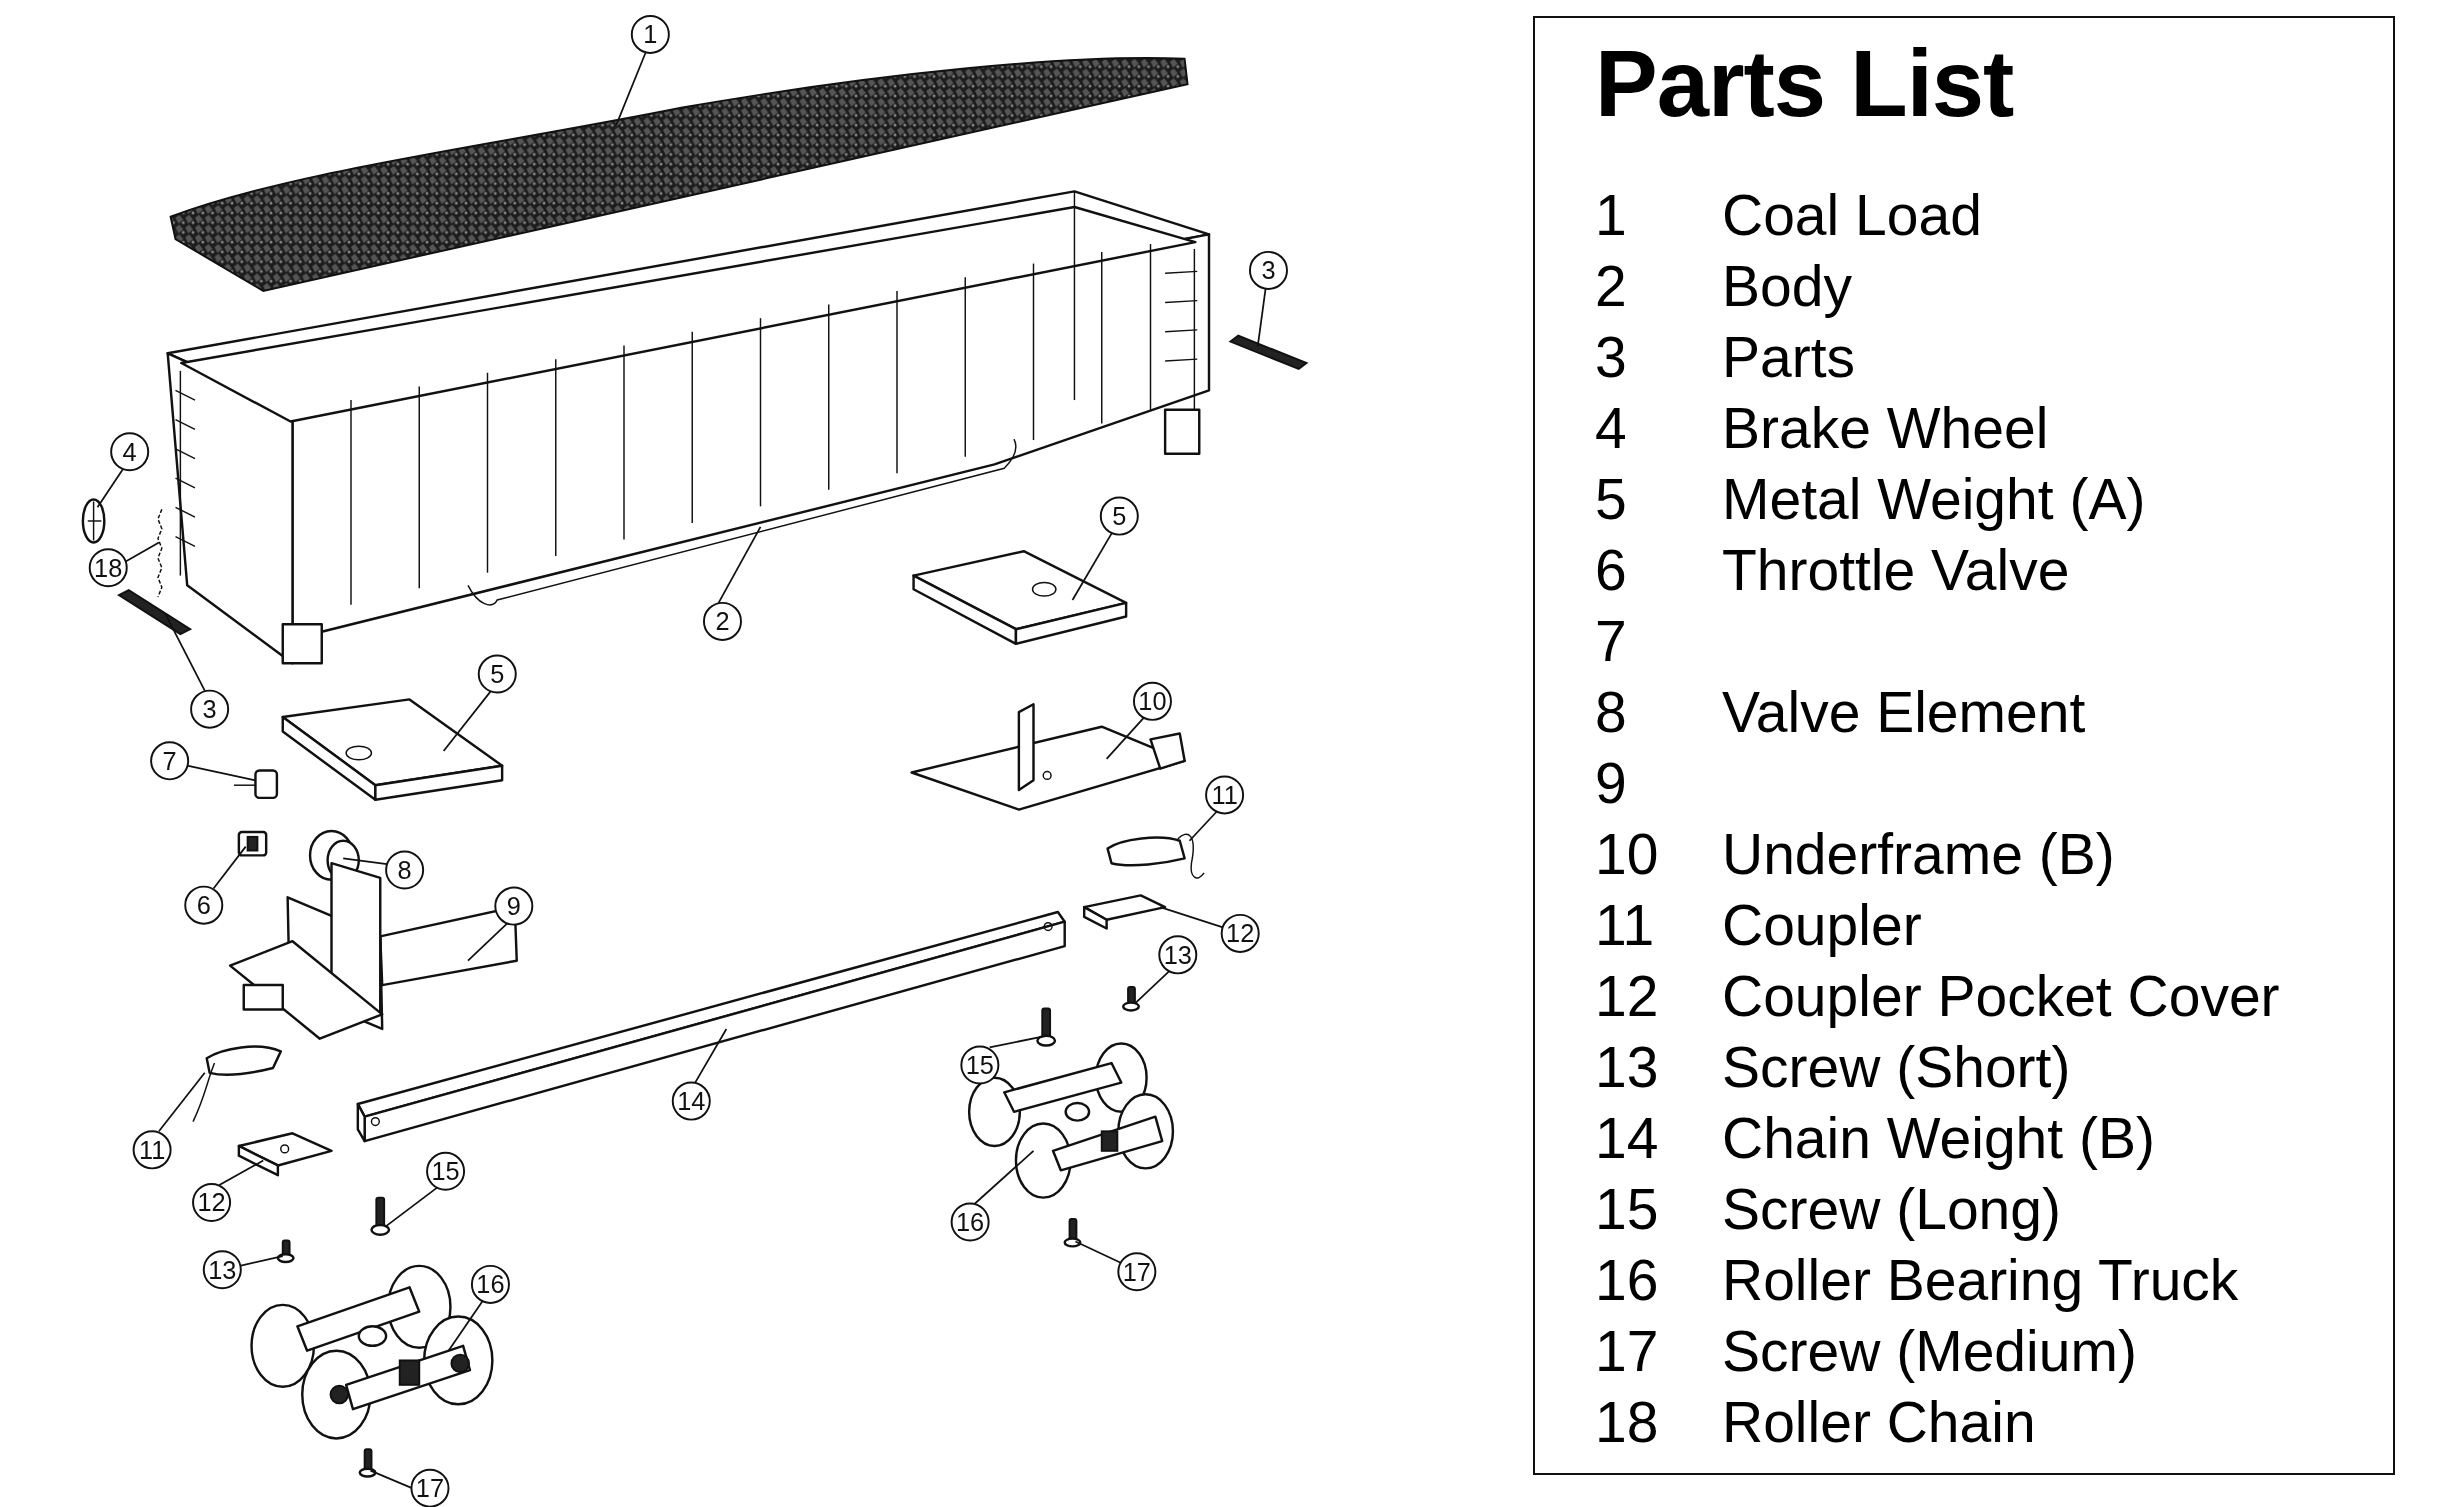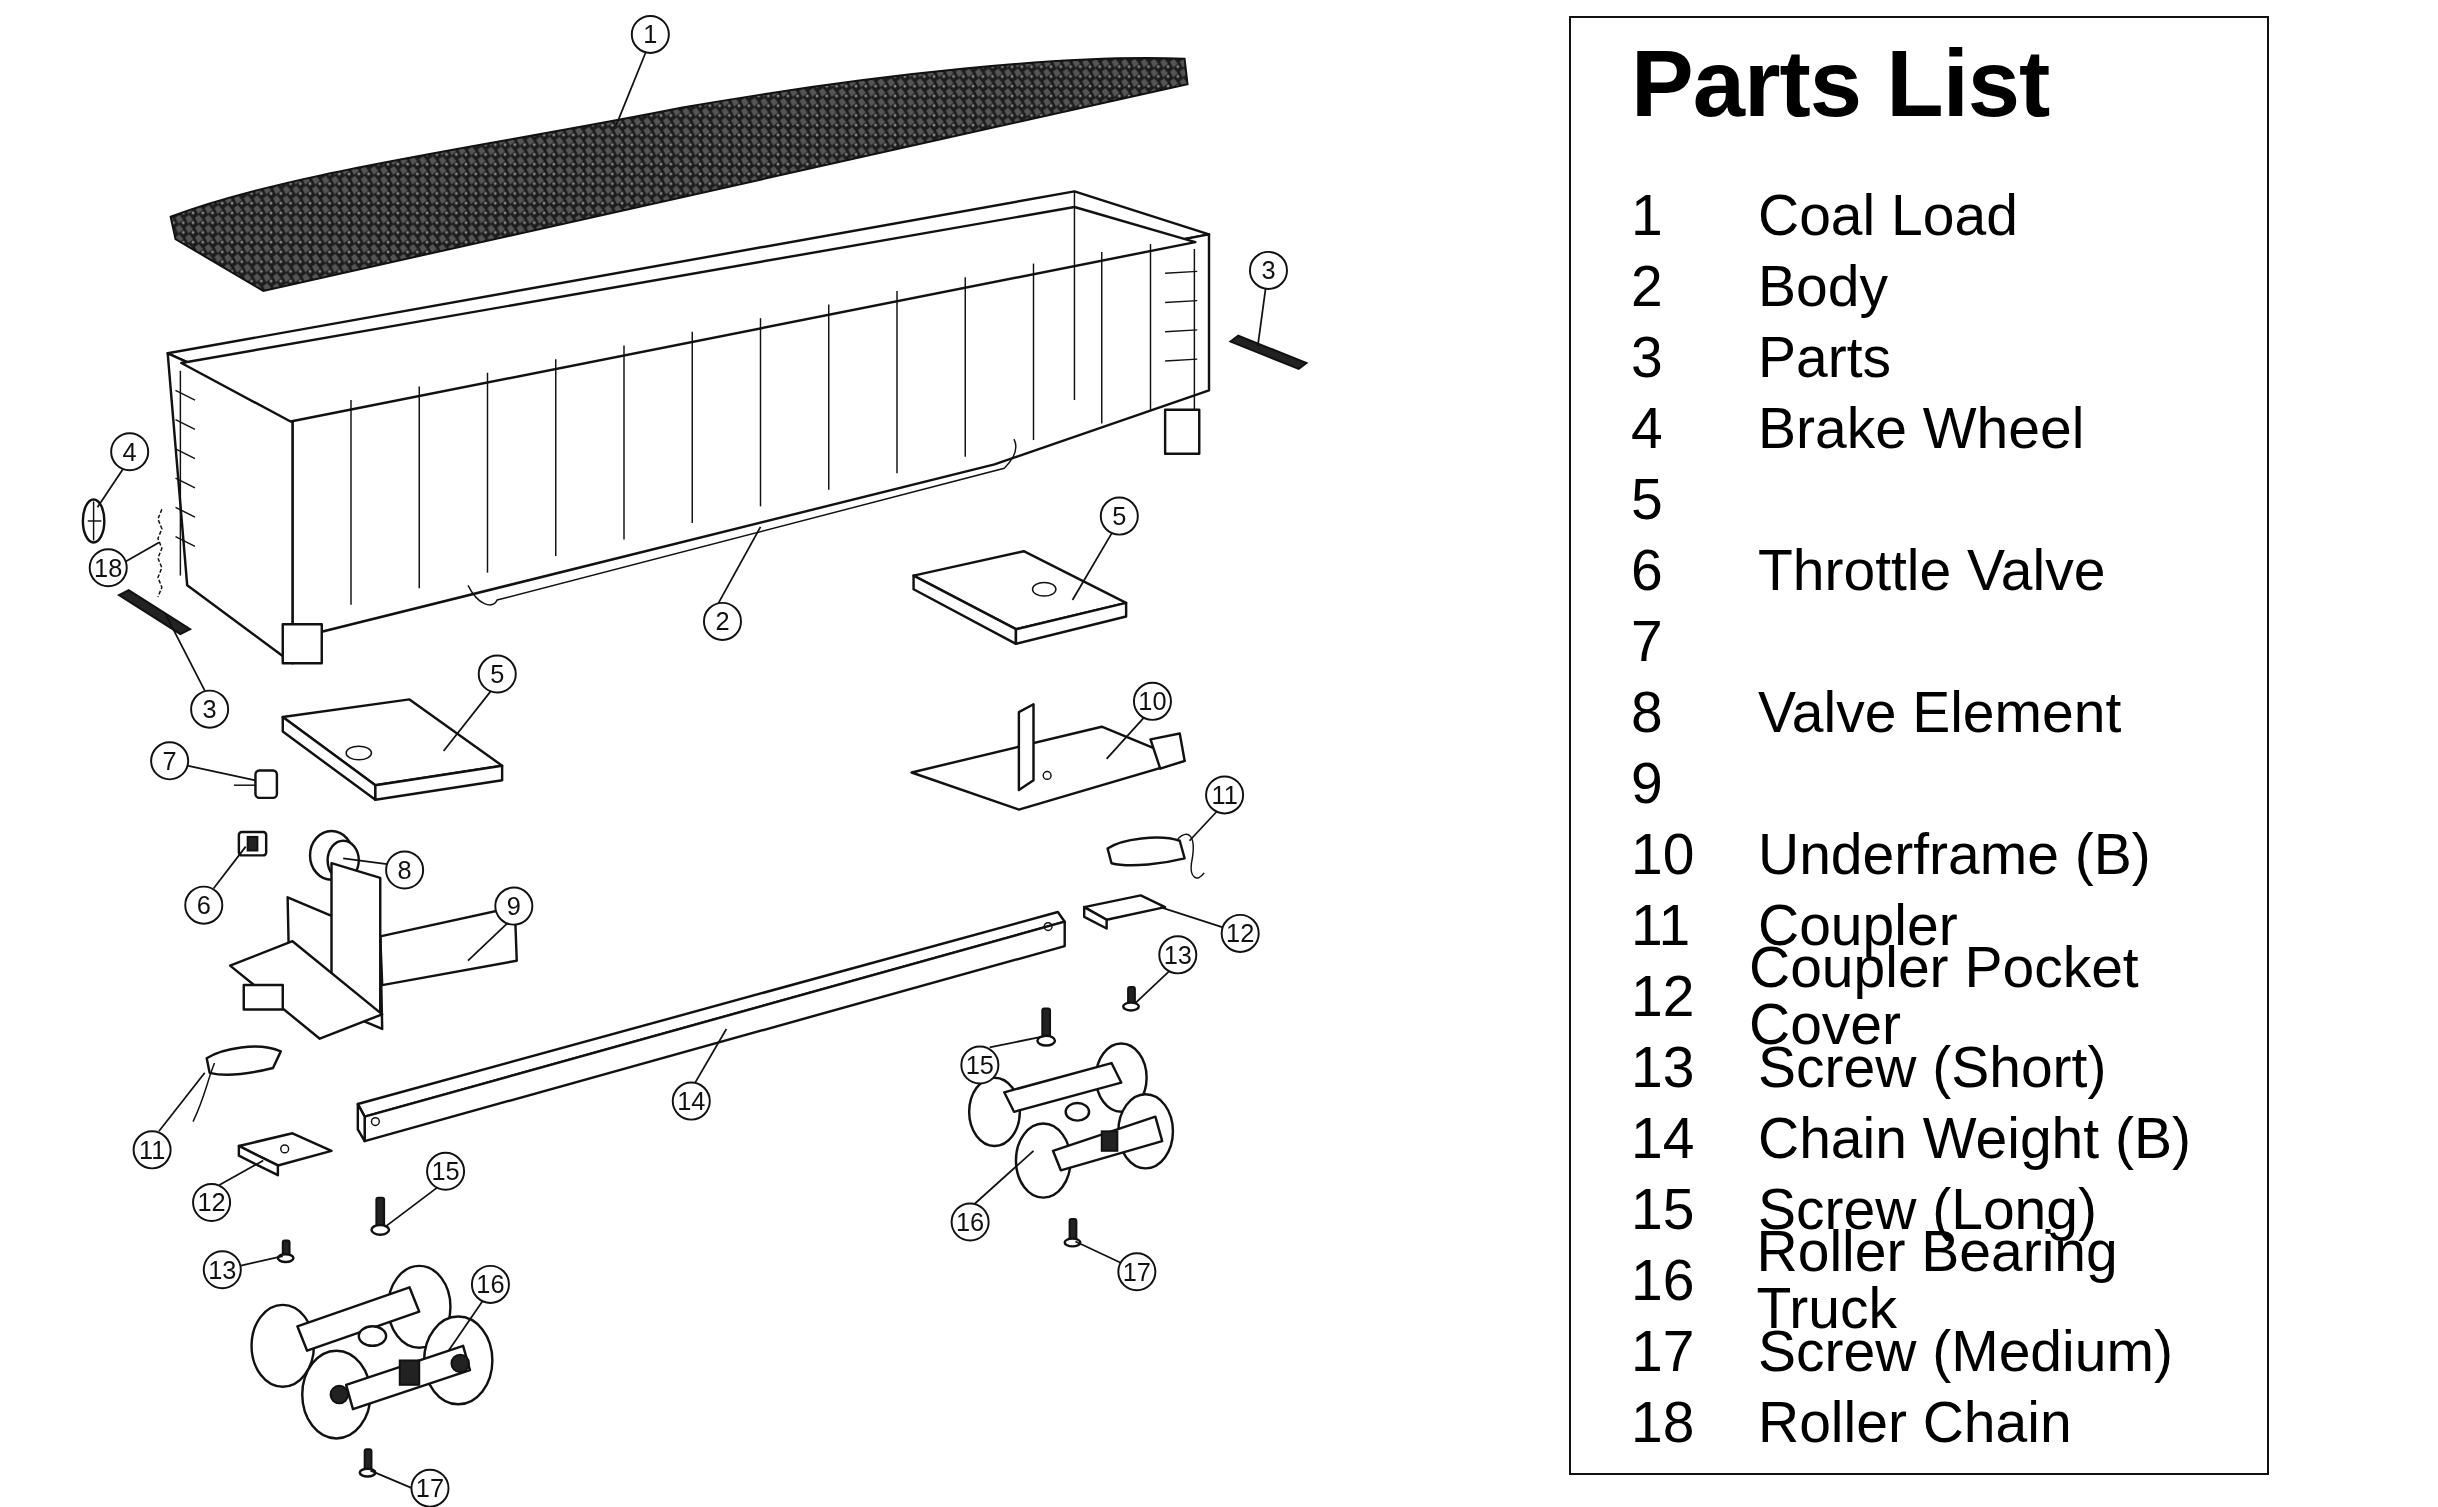--- a/index.html
+++ b/index.html
@@ -4,21 +4,21 @@
 <style>
   html, body { margin: 0; padding: 0; background: #ffffff; }
   body { width: 2438px; height: 1508px; position: relative; overflow: hidden; font-family: "Liberation Sans", sans-serif; }
   #diagram { position: absolute; left: 0; top: 0; width: 1521px; height: 1508px; }
   .callout circle { fill: #fff; stroke: #111; stroke-width: 2; }
   .callout text { font-family: "Liberation Sans", sans-serif; font-size: 26px; fill: #111; text-anchor: middle; dominant-baseline: central; }
   .leader { stroke: #111; stroke-width: 1.8; fill: none; }
   .part { stroke: #111; stroke-width: 2.5; fill: #fff; stroke-linejoin: round; }
   .thin { stroke: #111; stroke-width: 1.5; fill: none; }
   .dark { fill: #222; stroke: #111; stroke-width: 2; }
-  #parts-box { position: absolute; left: 1533px; top: 15.6px; width: 700px; height: 1459px; border: 2.9px solid #111; box-sizing: border-box; margin-left: 36px; }
+  #parts-box { position: absolute; left: 1533px; top: 15.6px; width: 862px; height: 1459px; border: 2.9px solid #111; box-sizing: border-box; }
   #parts-title { position: absolute; left: 60px; top: 19.5px; font-size: 94px; font-weight: bold; line-height: 1; color: #000; letter-spacing: -1px; }
   #parts-list { position: absolute; left: 60px; top: 162px; margin: 0; padding: 0; list-style: none; }
   .part-row { height: 71px; display: flex; align-items: center; font-size: 57px; color: #000; line-height: 1; }
   .part-num { width: 127px; display: inline-block; }
   .part-name { display: inline-block; }
 </style>
 </head>
 <body>
 
 <svg id="diagram" viewBox="0 0 1560 1546" xmlns="http://www.w3.org/2000/svg">
@@ -373,20 +373,21 @@
       <li class="part-row">
         <span class="part-num">3</span>
         <span class="part-name">Parts</span>
       </li>
       <li class="part-row">
         <span class="part-num">4</span>
         <span class="part-name">Brake Wheel</span>
       </li>
       <li class="part-row">
         <span class="part-num">5</span>
+        <span class="part-name">Metal Weight (A)</span>
       </li>
       <li class="part-row">
         <span class="part-num">6</span>
         <span class="part-name">Throttle Valve</span>
       </li>
       <li class="part-row">
         <span class="part-num">7</span>
       </li>
       <li class="part-row">
         <span class="part-num">8</span>

